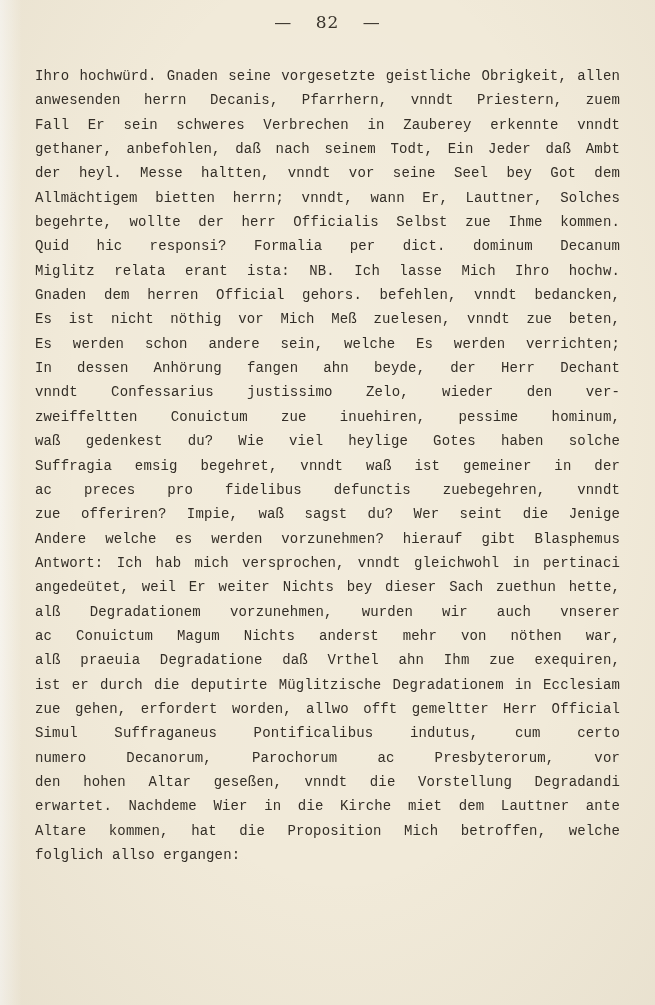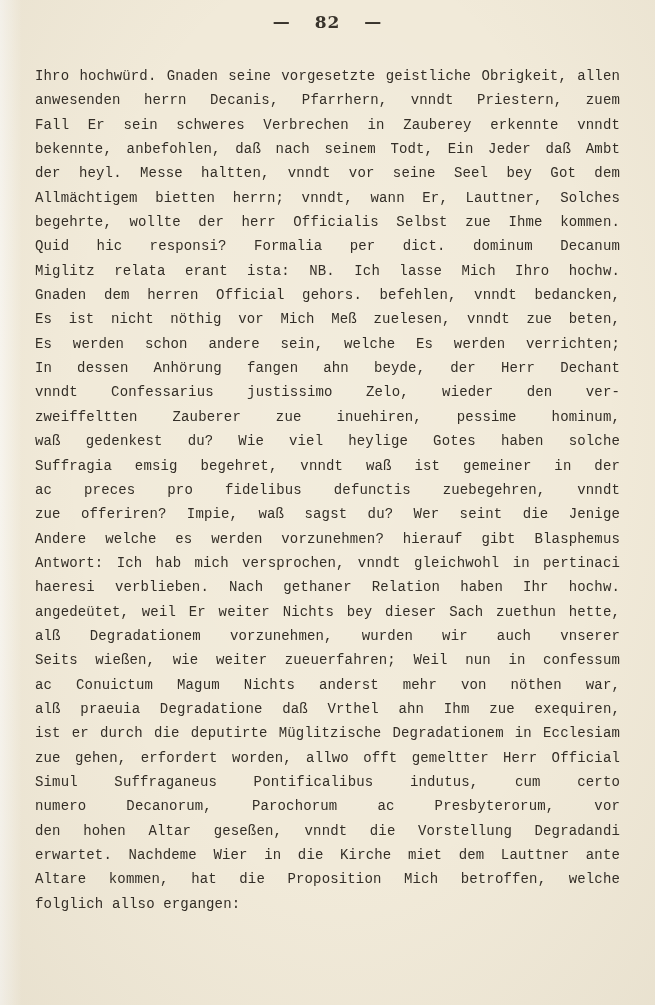--- a/index.html
+++ b/index.html
@@ -27,21 +27,20 @@
     pointer-events:none;
   }
   .page-number{
     position:absolute;
     left:35px;width:585px;top:12px;
     text-align:center;
     font-size:17px;
     word-spacing:17px;
     letter-spacing:1px;
     color:#39342c;
-    font-weight:bold;
   }
   .text-block{
     position:absolute;
     left:35px;top:64px;width:585px;
   }
   .line{
     font-size:14px;
     line-height:24.35px;
     height:24.35px;
     text-align:justify;
@@ -63,42 +62,40 @@
 
 <div class="scan-edge"></div>
 <div class="vignette"></div>
 
 <div class="page-number">— 82 —</div>
 
 <div class="text-block">
   <div class="line">Ihro hochwürd. Gnaden seine vorgesetzte geistliche Obrigkeit, allen</div>
   <div class="line">anwesenden herrn Decanis, Pfarrhern, vnndt Priestern, zuem</div>
   <div class="line">Fall Er sein schweres Verbrechen in Zauberey erkennte vnndt</div>
-  <div class="line">bekennte, anbefohlen, daß nach seinem Todt, Ein Jeder daß Ambt</div>
+  <div class="line">gethaner, anbefohlen, daß nach seinem Todt, Ein Jeder daß Ambt</div>
   <div class="line">der heyl. Messe haltten, vnndt vor seine Seel bey Got dem</div>
   <div class="line">Allmächtigem bietten herrn; vnndt, wann Er, Lauttner, Solches</div>
   <div class="line">begehrte, wollte der herr Officialis Selbst zue Ihme kommen.</div>
   <div class="line">Quid hic responsi? Formalia per dict. dominum Decanum</div>
   <div class="line">Miglitz relata erant ista: NB. Ich lasse Mich Ihro hochw.</div>
   <div class="line">Gnaden dem herren Official gehors. befehlen, vnndt bedancken,</div>
   <div class="line">Es ist nicht nöthig vor Mich Meß zuelesen, vnndt zue beten,</div>
   <div class="line">Es werden schon andere sein, welche Es werden verrichten;</div>
   <div class="line">In dessen Anhörung fangen ahn beyde, der Herr Dechant</div>
   <div class="line">vnndt Confessarius justissimo Zelo, wieder den ver-</div>
-  <div class="line">zweiffeltten Zauberer zue inuehiren, pessime hominum,</div>
+  <div class="line">zweiffeltten Conuictum zue inuehiren, pessime hominum,</div>
   <div class="line">waß gedenkest du? Wie viel heylige Gotes haben solche</div>
   <div class="line">Suffragia emsig begehret, vnndt waß ist gemeiner in der</div>
   <div class="line">ac preces pro fidelibus defunctis zuebegehren, vnndt</div>
   <div class="line">zue offeriren? Impie, waß sagst du? Wer seint die Jenige</div>
   <div class="line">Andere welche es werden vorzunehmen? hierauf gibt Blasphemus</div>
   <div class="line">Antwort: Ich hab mich versprochen, vnndt gleichwohl in pertinaci</div>
-  <div class="line">haeresi verblieben. Nach gethaner Relation haben Ihr hochw.</div>
   <div class="line">angedeütet, weil Er weiter Nichts bey dieser Sach zuethun hette,</div>
   <div class="line">alß Degradationem vorzunehmen, wurden wir auch vnserer</div>
-  <div class="line">Seits wießen, wie weiter zueuerfahren; Weil nun in confessum</div>
   <div class="line">ac Conuictum Magum Nichts anderst mehr von nöthen war,</div>
   <div class="line">alß praeuia Degradatione daß Vrthel ahn Ihm zue exequiren,</div>
   <div class="line">ist er durch die deputirte Müglitzische Degradationem in Ecclesiam</div>
   <div class="line">zue gehen, erfordert worden, allwo offt gemeltter Herr Official</div>
   <div class="line">Simul Suffraganeus Pontificalibus indutus, cum certo</div>
   <div class="line">numero Decanorum, Parochorum ac Presbyterorum, vor</div>
   <div class="line">den hohen Altar geseßen, vnndt die Vorstellung Degradandi</div>
   <div class="line">erwartet. Nachdeme Wier in die Kirche miet dem Lauttner ante</div>
   <div class="line">Altare kommen, hat die Proposition Mich betroffen, welche</div>
   <div class="line last">folglich allso ergangen:</div>

